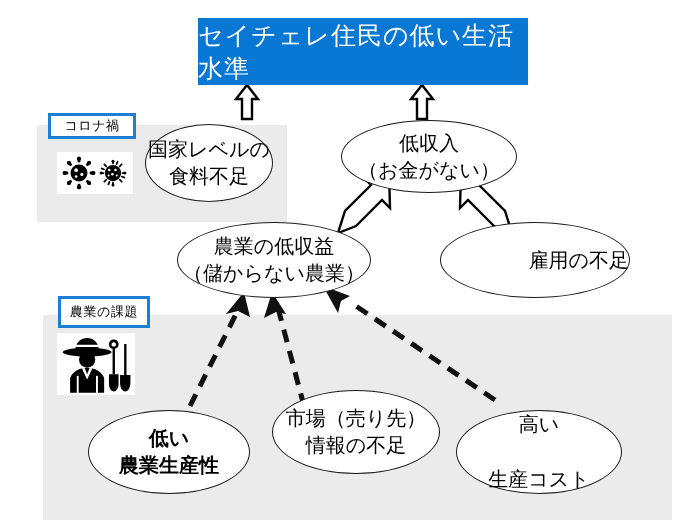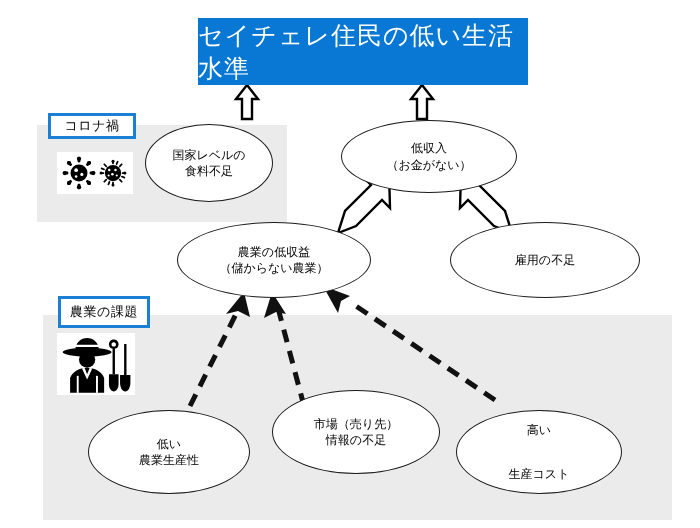--- a/index.html
+++ b/index.html
@@ -73,32 +73,32 @@
   .node {
     position: absolute;
     border: 1.4px solid #1a1a1a;
     border-radius: 50%;
     background: #ffffff;
     display: flex;
     flex-direction: column;
     align-items: center;
     justify-content: center;
     color: #000000;
-    font-size: 12px;
+    font-size: 20px;
     line-height: 1.35;
     text-align: center;
     box-sizing: border-box;
   }
   .node .line2 { white-space: nowrap; }
 
   #node-food      { left: 145px; top: 124px; width: 128px; height: 78px; }
   #node-income    { left: 341px; top: 120px; width: 176px; height: 73px; }
   #node-farmprof  { left: 177px; top: 222px; width: 194px; height: 76px; }
-  #node-jobs      { left: 450px; top: 222px; width: 190px; height: 76px; }
-  #node-prod      { left: 88px;  top: 410px; width: 162px; height: 84px; }
+  #node-jobs      { left: 440px; top: 222px; width: 190px; height: 76px; align-items: flex-end; }
+  #node-prod      { left: 88px;  top: 410px; width: 162px; height: 84px; font-weight: bold; }
   #node-market    { left: 272px; top: 390px; width: 168px; height: 84px; }
   #node-cost      { left: 456px; top: 410px; width: 166px; height: 84px; gap: 28px; }
 
   
   #arrows {
     position: absolute;
     left: 0; top: 0;
     width: 700px;
     height: 528px;
     pointer-events: none;

